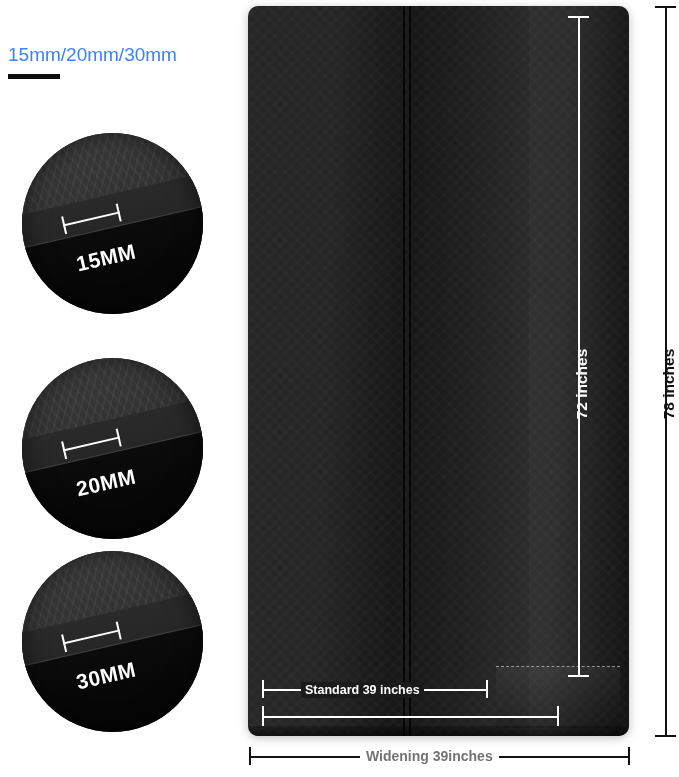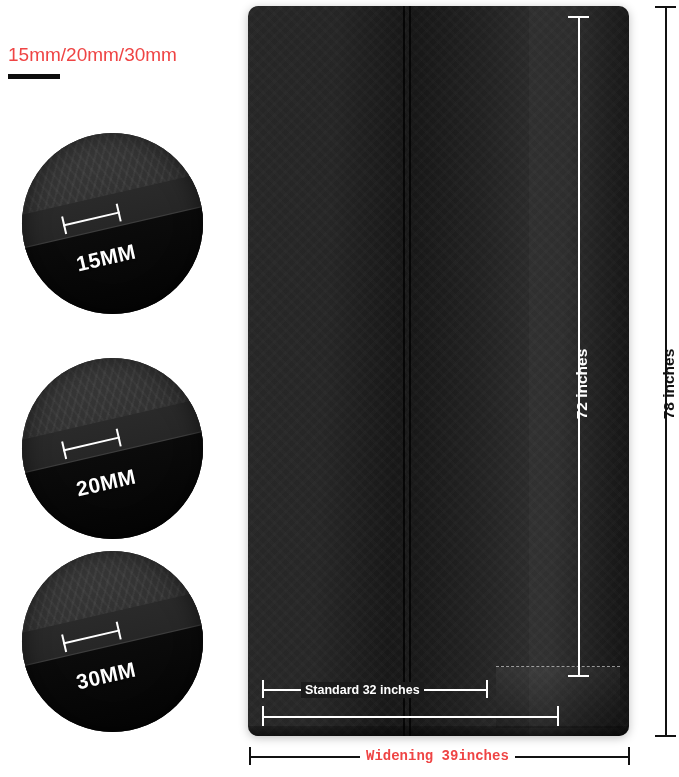--- a/index.html
+++ b/index.html
@@ -25,21 +25,21 @@
   .heading-title {
     font-size: 19.5px;
     letter-spacing: 0.2px;
     color: #141414;
     font-weight: 400;
     line-height: 1.15;
     white-space: nowrap;
   }
   .heading-sub {
     font-size: 19px;
-    color: #ef4444;
+    color: #3b82f6;
     font-weight: 400;
     margin-top: 4px;
     line-height: 1.15;
     white-space: nowrap;
   }
   .heading-rule {
     margin-top: 8px;
     width: 52px; height: 5px;
     background: #0d0d0d;
   }
@@ -232,22 +232,21 @@
   .lbl-32 {
     left: 296px; top: 706px;
     font-size: 16.5px;
     color: #ffffff;
     background: #141414;
     padding: 1px 5px;
   }
   .lbl-39 {
     left: 360px; top: 748px;
     font-size: 14px;
-    color: #ef4444;
-    font-family: Liberation Mono, monospace;
+    color: #737373;
   }
 </style>
 </head>
 <body>
 
 <div id="stage">
 
   <div class="heading-block">
     <div class="heading-sub">15mm/20mm/30mm</div>
     <div class="heading-rule"></div>
@@ -311,21 +310,21 @@
   <div class="vlabel white" style="left:542px; top:375px; width:80px; text-align:center;">72 inches</div>
 
   <div class="dimline-v dark" style="left:665px; top:6px; height:730px;"></div>
   <div class="cap-h dark" style="left:655px; top:6px; width:21px;"></div>
   <div class="cap-h dark" style="left:655px; top:735px; width:21px;"></div>
   <div class="vlabel dark" style="left:629px; top:375px; width:80px; text-align:center;">78 inches</div>
 
   <div class="dimline-h white" style="left:262px; top:689px; width:225px;"></div>
   <div class="cap-v white" style="left:262px; top:680px; height:18px;"></div>
   <div class="cap-v white" style="left:486px; top:680px; height:18px;"></div>
-  <div class="hlabel lbl-24">Standard 32 inches</div>
+  <div class="hlabel lbl-24">Standard 39 inches</div>
 
   <div class="dimline-h white" style="left:262px; top:716px; width:297px;"></div>
   <div class="cap-v white" style="left:262px; top:706px; height:20px;"></div>
   <div class="cap-v white" style="left:557px; top:706px; height:20px;"></div>
 
   <div class="dimline-h dark" style="left:249px; top:756px; width:380px;"></div>
   <div class="cap-v dark" style="left:249px; top:747px; height:18px;"></div>
   <div class="cap-v dark" style="left:628px; top:747px; height:18px;"></div>
   <div class="hlabel lbl-39" style="background:#ffffff; padding:0 6px;">Widening 39inches</div>
 

